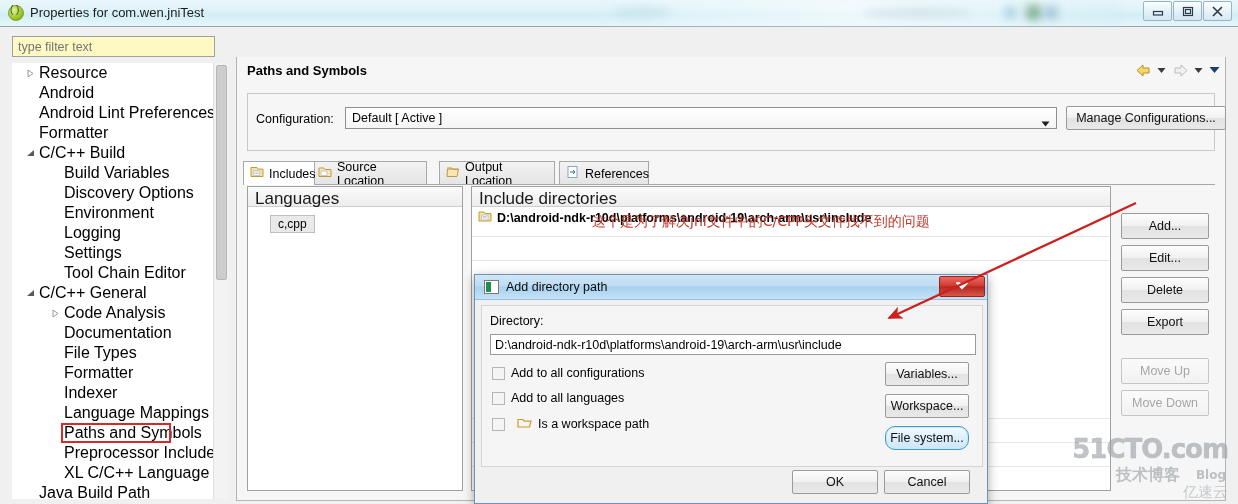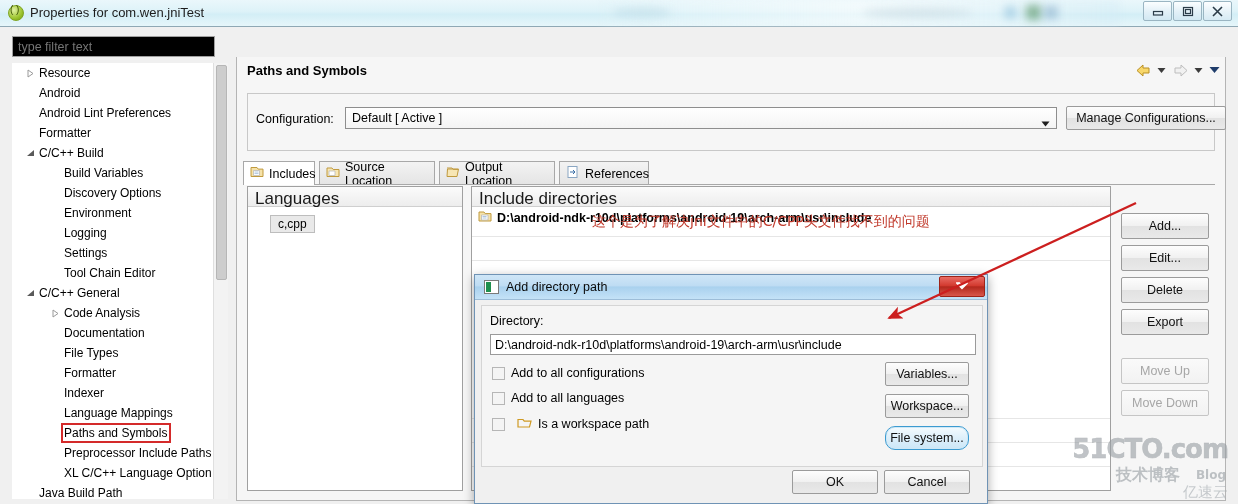--- a/index.html
+++ b/index.html
@@ -52,26 +52,26 @@
   }
   .winbtn.close{ background:linear-gradient(to bottom,#fdfeff,#e6f2f8 55%,#d6eaf4); }
   .winbtn svg{ display:block; }
 
   
   .content{ position:absolute; left:0; top:27px; width:1238px; height:477px; background:#f0f0f0; }
 
   
   .filterbox{
     position:absolute; left:12px; top:9px; width:203px; height:21px;
-    background:#000000; border:1px solid #a0a0a0; color:#8a8a8a;
+    background:#fef9c3; border:1px solid #a0a0a0; color:#8a8a8a;
     font-size:12.5px; padding:9px 5px;
   }
   .tree{
     position:absolute; left:12px; top:36px; width:216px; height:436px;
-    background:#fff; overflow:hidden; font-size:12px;
+    background:#fff; overflow:hidden; font-size:16px;
   }
   .tree-scroll-v{
     position:absolute; right:0; top:0; width:15px; height:436px;
     background:#f3f3f3; border-left:1px solid #dfdfdf;
   }
   .tree-thumb{
     position:absolute; left:2px; top:2px; width:11px; height:215px;
     background:#cdcdcd; border:1px solid #b6b6b6; border-radius:2px;
   }
   .node{ position:relative; height:20px; line-height:20px; white-space:nowrap; }
@@ -408,21 +408,21 @@
 
         <div class="tabs" id="tabstrip">
             <div class="tab active" style="left: 0px; width: 72px;">
               <span><svg width="14" height="14" viewBox="0 0 14 14">
                   <path d="M1 2.5 h6 l1.2 1.6 H13 V11.5 H1 Z" fill="#f6e2a8" stroke="#c09a3e" stroke-width="1"></path>
                   <path d="M3.5 5.5 h6 v5 h-6 z" fill="#fff" stroke="#bbb" stroke-width=".8"></path>
                   <path d="M4.5 7 h4 M4.5 8.6 h4" stroke="#9bb7d6" stroke-width=".8"></path>
                 </svg></span>
               <span>Includes</span>
             </div>
-            <div class="tab" style="left: 76px; width: 116px; justify-content: space-between;">
+            <div class="tab" style="left: 68px; width: 116px; justify-content: space-between;">
               <span><svg width="14" height="14" viewBox="0 0 14 14">
                   <path d="M1 3 h5 l1.2 1.5 H13 V11.5 H1 Z" fill="#f7e6b4" stroke="#c09a3e" stroke-width="1"></path>
                   <path d="M3 6 h6 v4.5 h-6 z" fill="#fff" stroke="#bbb" stroke-width=".8"></path>
                 </svg></span>
               <span>Source Location</span>
             </div>
             <div class="tab" style="left: 196px; width: 116px;">
               <span><svg width="14" height="14" viewBox="0 0 14 14">
                   <path d="M1.5 4 h11 L11 11.5 H1 Z" fill="#f7e6b4" stroke="#c09a3e" stroke-width="1"></path>
                   <path d="M1 3 h5 l1.2 1.4 H12" fill="none" stroke="#c09a3e" stroke-width="1"></path>

